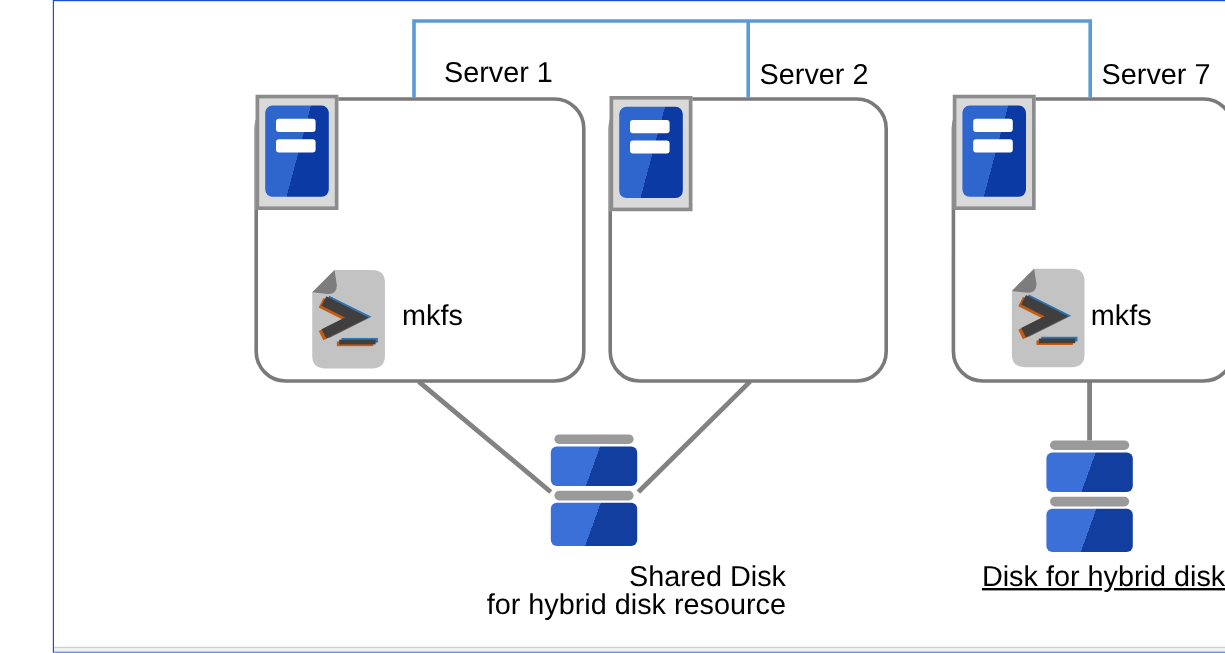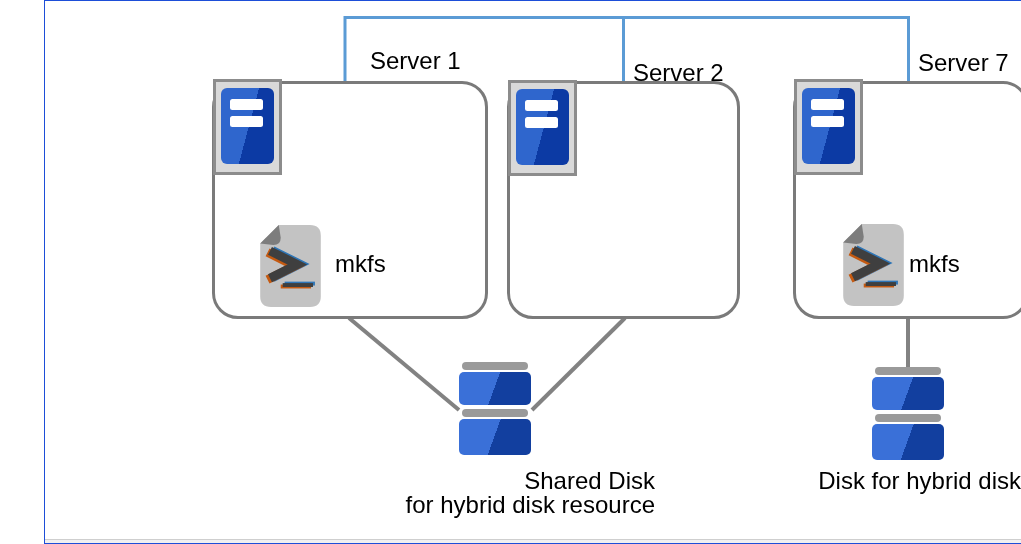--- a/index.html
+++ b/index.html
@@ -48,21 +48,21 @@
   }
   .tower-bar.b1{top:11px;}
   .tower-bar.b2{top:28px;}
   .diagram-label{
     position:absolute;
     font-size:24px;line-height:24px;
     white-space:nowrap;
     z-index:4;
   }
   .lbl-server-1{left:325px;top:48px;}
-  .lbl-server-2{left:588px;top:60px;}
+  .lbl-server-2{left:588px;top:50px;}
   .lbl-server-3{left:873px;top:50px;}
   .script-icon{position:absolute;z-index:4;}
   .script-1{left:213px;top:222px;}
   .script-3{left:796px;top:221px;}
   .lbl-mkfs-1{left:290px;top:251px;}
   .lbl-mkfs-3{left:864px;top:251px;}
   .disk{
     position:absolute;width:72px;
     display:flex;flex-direction:column;
     z-index:3;
@@ -73,21 +73,21 @@
   .disk-body{height:33px;margin-bottom:4px;border-radius:5px;
     background:linear-gradient(110deg,#3a70d8 49%,#123f9f 49%);}
   .disk-body.last{height:36px;margin-bottom:0;}
   .disk-label{
     position:absolute;
     font-size:24px;line-height:24px;
     text-align:right;
     z-index:4;
   }
   .lbl-shared-disk{left:290px;top:468px;width:320px;}
-  .lbl-single-disk{left:716px;top:468px;width:260px;}
+  .lbl-single-disk{left:716px;top:468px;width:260px;text-decoration:underline;}
   .bottom-strip{
     position:absolute;left:0;right:0;top:538px;bottom:0;
     background:#f0f0f0;border-top:1px solid #cfcfcf;
     z-index:5;
   }
 </style>
 </head>
 <body>
 
 <div class="page">

